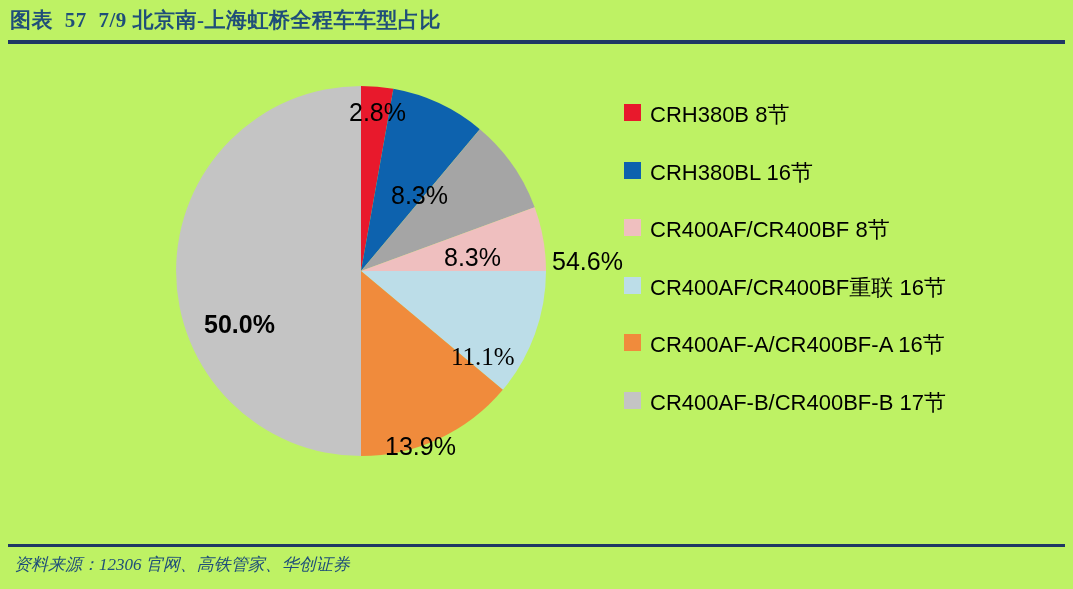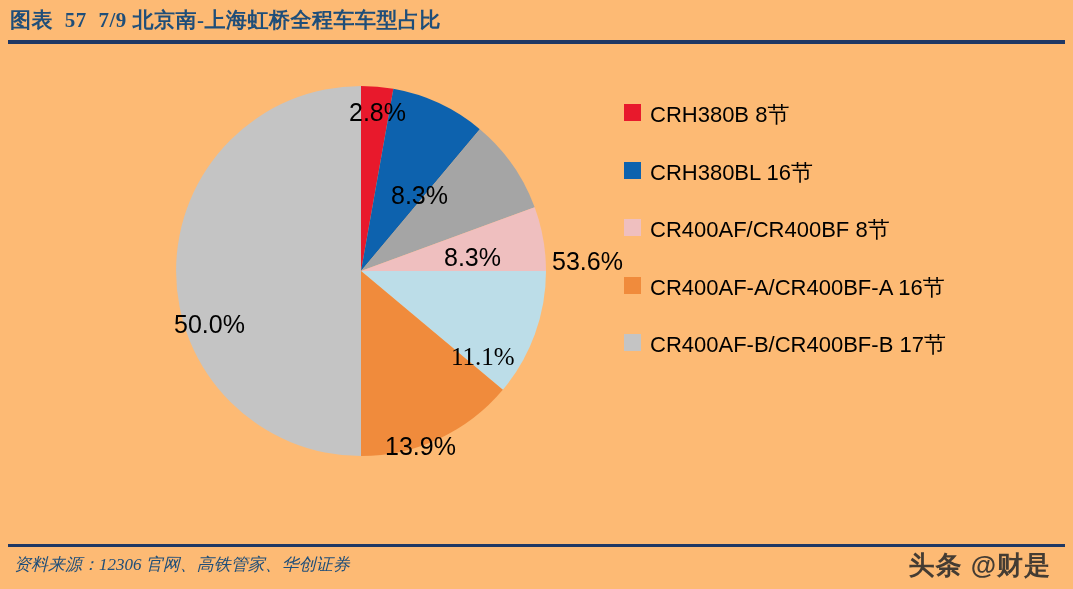--- a/index.html
+++ b/index.html
@@ -7,21 +7,21 @@
     padding: 0;
     background: #ffffff;
   }
   body {
     font-family: "Liberation Sans", sans-serif;
   }
   #page {
     position: relative;
     width: 1073px;
     height: 589px;
-    background: #fdba74;
+    background: #bef264;
     overflow: hidden;
   }
 
   
   #header-title {
     position: absolute;
     left: 10px;
     top: 6px;
     font-family: "Liberation Serif", serif;
     font-weight: bold;
@@ -143,47 +143,50 @@
           <path d="M 205 205 L 390.00 205.00 A 185 185 0 0 1 346.80 323.82 Z" fill="#BCDDE8" stroke="none"></path>
           <path d="M 205 205 L 346.80 323.82 A 185 185 0 0 1 205.00 390.00 Z" fill="#F08B3C" stroke="none"></path>
           <path d="M 205 205 L 205.00 390.00 A 185 185 0 0 1 205.00 20.00 Z" fill="#C4C4C4" stroke="none"></path>
         </g>
     </svg>
 
     <div id="pie-label-layer">
         <div class="pie-label" style="left: 333px; top: 52px;">2.8%</div>
         <div class="pie-label" style="left: 375px; top: 135px;">8.3%</div>
         <div class="pie-label" style="left: 428px; top: 197px;">8.3%</div>
-        <div class="pie-label" style="left: 536px; top: 201px;">53.6%</div>
+        <div class="pie-label" style="left: 536px; top: 201px;">54.6%</div>
         <div class="pie-label" style="left: 435px; top: 297px; font-family: Liberation Serif, serif;">11.1%</div>
         <div class="pie-label" style="left: 369px; top: 386px;">13.9%</div>
-        <div class="pie-label" style="left: 158px; top: 264px;">50.0%</div>
+        <div class="pie-label" style="left: 188px; top: 264px; font-weight: bold;">50.0%</div>
       </div>
 
     <div id="legend">
         <div class="legend-item">
           <span class="legend-swatch" style="background: rgb(232, 25, 44);"></span>
           <span class="legend-label">CRH380B 8节</span>
         </div>
         <div class="legend-item">
           <span class="legend-swatch" style="background: rgb(13, 98, 174);"></span>
           <span class="legend-label">CRH380BL 16节</span>
         </div>
         <div class="legend-item">
           <span class="legend-swatch" style="background: rgb(239, 191, 191);"></span>
           <span class="legend-label">CR400AF/CR400BF 8节</span>
         </div>
         <div class="legend-item">
+          <span class="legend-swatch" style="background: rgb(188, 221, 232);"></span>
+          <span class="legend-label">CR400AF/CR400BF重联 16节</span>
+        </div>
+        <div class="legend-item">
           <span class="legend-swatch" style="background: rgb(240, 139, 60);"></span>
           <span class="legend-label">CR400AF-A/CR400BF-A 16节</span>
         </div>
         <div class="legend-item">
           <span class="legend-swatch" style="background: rgb(196, 196, 196);"></span>
           <span class="legend-label">CR400AF-B/CR400BF-B 17节</span>
         </div>
       </div>
   </div>
 
   <div id="footer-rule"></div>
   <div id="footer-source">资料来源：12306 官网、高铁管家、华创证券</div>
-  <div id="watermark">头条 @财是</div>
 
 </div>
 
 </body></html>

